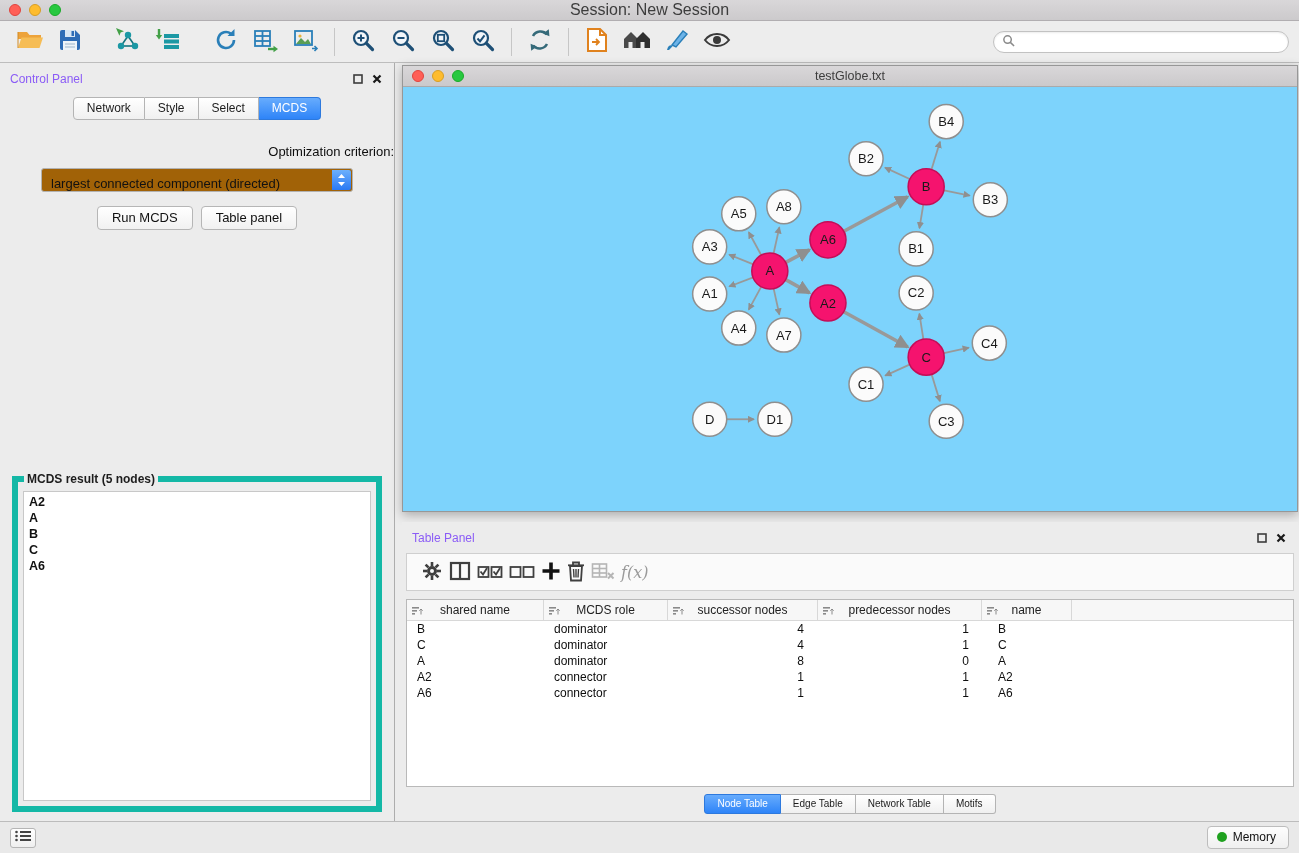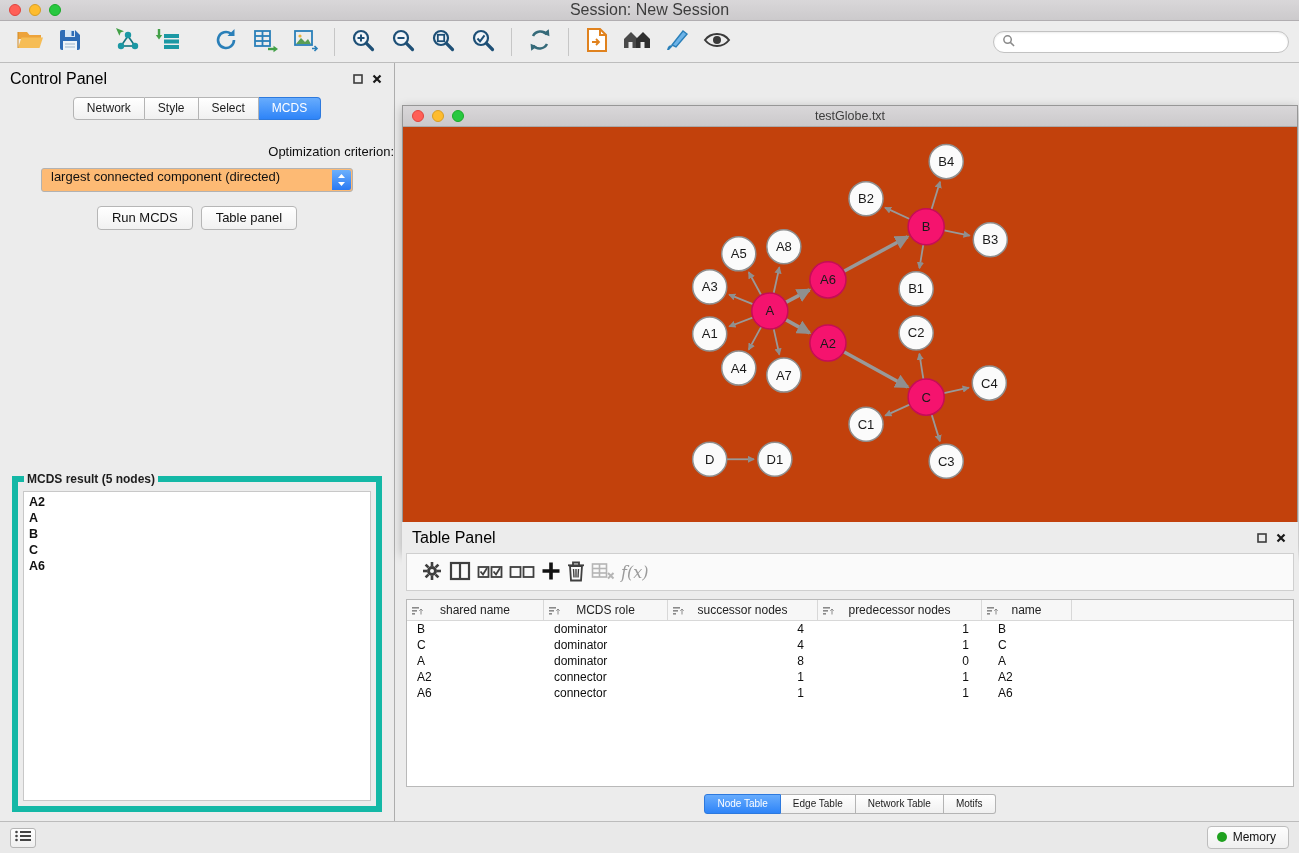--- a/index.html
+++ b/index.html
@@ -25,44 +25,44 @@
                border-radius:12px; display:flex; align-items:center; padding:0 8px; box-shadow:inset 0 1px 2px rgba(0,0,0,.08); }
   .searchbox input { border:none; outline:none; flex:1; font-size:12px; margin-left:5px; background:transparent; }
 
   
   .main { position:absolute; top:63px; left:0; right:0; height:758px; display:flex; }
   .control-panel { width:395px; height:100%; background:#ececec; border-right:1px solid #adadad; position:relative; }
   .right-area { position:relative; flex:1; height:100%; }
 
   
   .panel-head { display:flex; align-items:center; padding:7px 12px 0 10px; }
-  .panel-head .ptitle { font-size:16px; color:#000000; }
+  .panel-head .ptitle { font-size:12px; color:#8b5cf6; }
   .win-btns { margin-left:auto; display:flex; gap:9px; align-items:center; }
   .cp-tabs { display:flex; justify-content:center; margin-top:9px; }
   .cp-tab { font-size:12px; padding:3px 13px 4px; background:linear-gradient(#ffffff,#f0f0f0);
             border:1px solid #b4b4b4; border-left:none; color:#1c1c1c; }
   .cp-tab:first-child { border-left:1px solid #b4b4b4; border-radius:4px 0 0 4px; }
   .cp-tab:last-child { border-radius:0 4px 4px 0; }
   .cp-tab.active { background:linear-gradient(#67acfd,#2e84f8); color:#fff; border-color:#2d79dd; }
   .opt-label { text-align:right; margin-top:24px; font-size:13px; color:#0d0d0d; }
-  .selectbox { margin:9px auto 0; width:312px; height:24px; background:#fdba74; border:1px solid #b2b2b2;
-               border-radius:3px; position:relative; display:flex; align-items:flex-start; font-size:13px; color:#111; padding:0 24px 0 9px; }
+  .selectbox { margin:9px auto 0; width:312px; height:24px; background:#a16207; border:1px solid #b2b2b2;
+               border-radius:3px; position:relative; display:flex; align-items:flex-end; font-size:13px; color:#111; padding:0 24px 0 9px; }
   .stepper { position:absolute; right:1px; top:1px; bottom:1px; width:19px; border-radius:0 2px 2px 0;
              background:linear-gradient(#6cb0fc,#2a79f3); display:flex; align-items:center; justify-content:center; }
   .btn-row { display:flex; justify-content:center; gap:8px; margin-top:14px; }
   .mac-btn { font-size:13px; color:#111; padding:3px 14px 4px; background:linear-gradient(#ffffff,#f1f1f1);
              border:1px solid #b6b6b6; border-radius:4px; }
   .result-fieldset { margin:242px 12px 0; border:6px solid #14b8a6; padding:5px; height:340px;font-weight:bold; }
   .result-fieldset legend { font-size:12px; color:#1d1d1d; padding:0 3px; margin-left:1px; }
   .result-list { background:#fff; border:1px solid #c8c8c8; height:100%; font-size:12.5px; color:#111;
                  padding:2px 5px; line-height:16px; overflow:hidden; }
 
   
-  .net-window { position:absolute; left:7px; right:1px; top:2px; height:447px; background:#c2410c;
-                border:1px solid #979797; box-shadow:0 3px 10px rgba(0,0,0,.28);margin-top:40px; }
+  .net-window { position:absolute; left:7px; right:1px; top:2px; height:447px; background:#7dd3fc;
+                border:1px solid #979797; box-shadow:0 3px 10px rgba(0,0,0,.28); }
   .net-titlebar { height:21px; background:linear-gradient(#d9d7d9,#cbc9cb); border-bottom:1px solid #aaa;
                   position:relative; text-align:center; }
   .net-titlebar .title { font-size:12.5px; color:#3d3d3d; line-height:20px; }
   .net-canvas { width:100%; height:424px; display:block; }
 
   
   .table-panel { position:absolute; left:7px; right:1px; top:459px; height:295px; background:#ececec; }
   .tp-toolbar { margin:6px 4px 0; height:38px; background:#fafafa; border:1px solid #cfcfcf;
                 display:flex; align-items:center; padding:0 14px; gap:6px; }
   .tp-toolbar .tbt { background:none; border:none; display:flex; align-items:center; }

